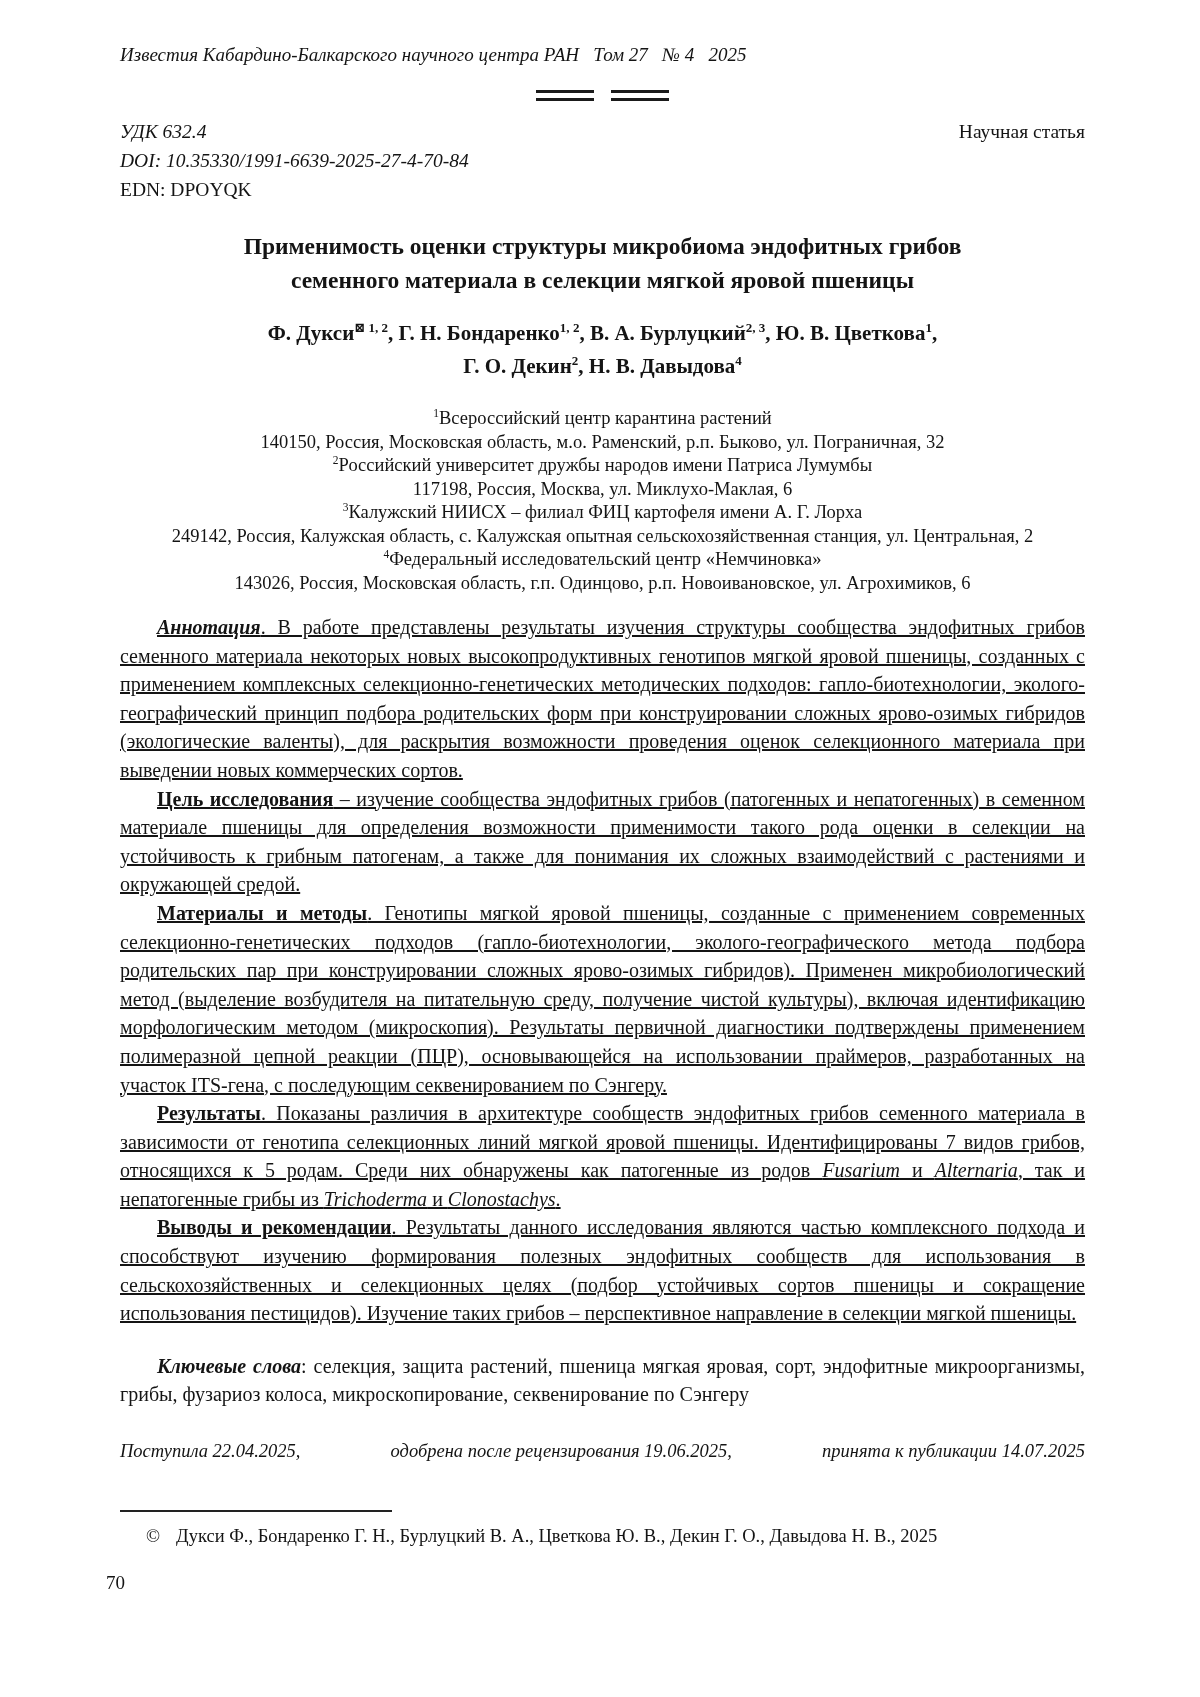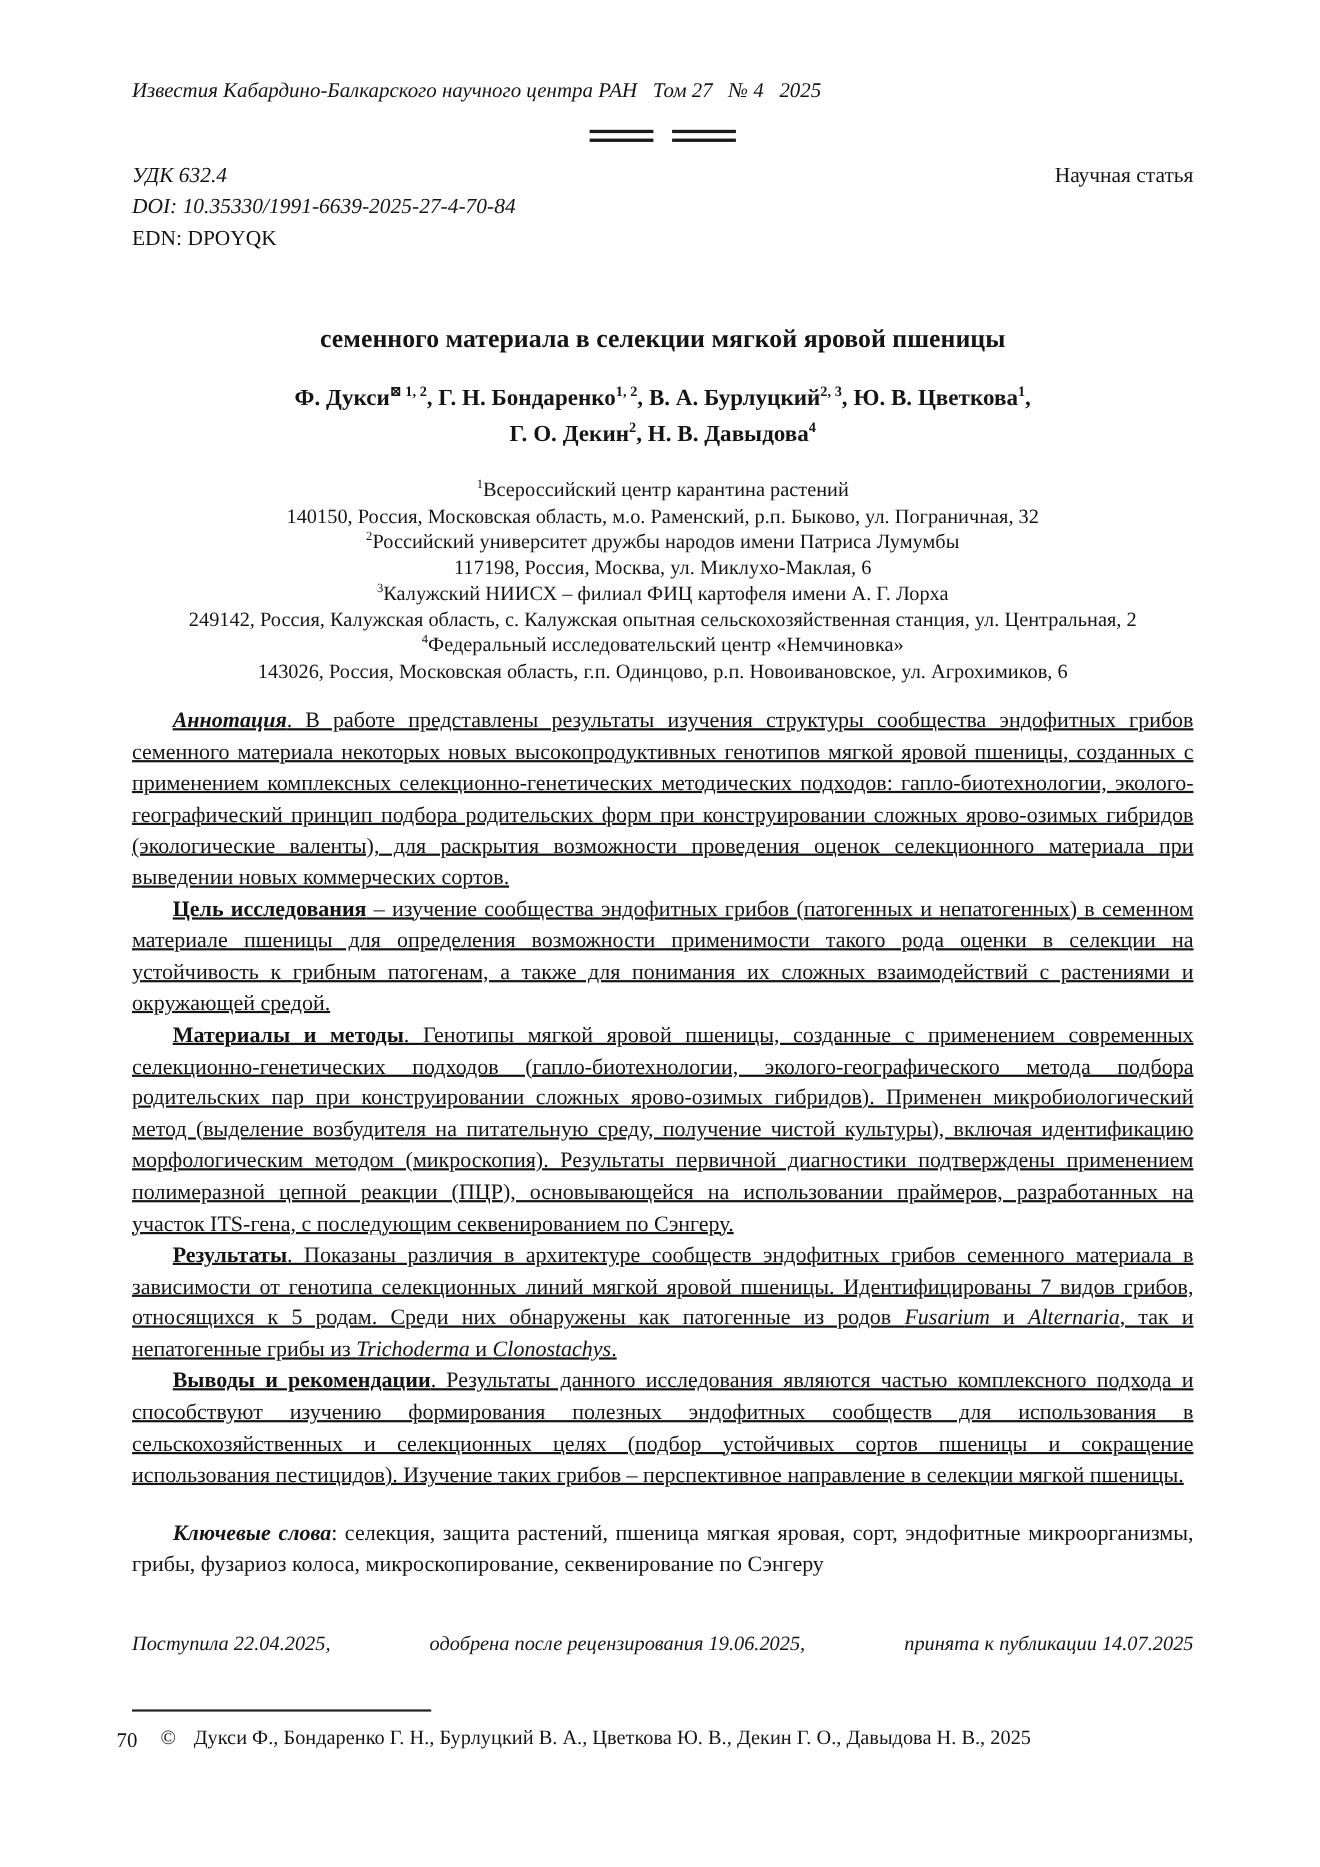--- a/index.html
+++ b/index.html
@@ -5,21 +5,21 @@
   * { margin:0; padding:0; box-sizing:border-box; }
   html,body { background:#ffffff; }
   .page {
     position:relative;
     width:1200px; height:1697px;
     background:#ffffff;
     color:#141414;
     font-family:"Liberation Serif","DejaVu Serif","DejaVu Sans",serif;
     overflow:hidden;
   }
-  .content { padding:72px 115px 0 120px; }
+  .content { padding:44px 115px 0 120px; }
 
   .journal-line { font-style:italic; font-size:19px; white-space:pre; }
 
   .banner { display:flex; align-items:center; justify-content:center; gap:17px; margin-top:24px; }
   .dbl-rule { width:58px; height:11px; border-top:3px solid #1a1a1a; border-bottom:3px solid #1a1a1a; flex:0 0 auto; }
   .banner-text { font-size:21px; white-space:nowrap; letter-spacing:-0.2px; }
 
   .meta-row { display:flex; justify-content:space-between; margin-top:20px; font-size:19.5px; }
   .udc { font-style:italic; }
   .doi { font-style:italic; font-size:19.5px; margin-top:7px; }
@@ -31,21 +31,21 @@
 
   .affiliations { text-align:center; font-size:18.5px; line-height:23.5px; margin-top:24px; }
 
   .abstract { margin-top:18px;text-decoration:underline; }
   .para { text-align:justify; text-indent:37px; font-size:20px; line-height:28.6px; }
   .b { font-weight:bold; }
   .i { font-style:italic; }
 
   .keywords { margin-top:24px; }
 
-  .dates { display:flex; justify-content:space-between; font-style:italic; font-size:18.5px; margin-top:48px; }
+  .dates { display:flex; justify-content:space-between; font-style:italic; font-size:18.5px; margin-top:32px; }
 
   .footnote-rule { width:272px; border-top:2.5px solid #222222; margin-top:48px; }
   .copyright { margin-top:14px; margin-left:26px; font-size:18.5px; }
   .copyright .sym { display:inline-block; margin-right:16px; }
 
   .page-number { position:absolute; left:106px; top:1572px; font-size:19px; }
 </style>
 </head>
 <body>
 
@@ -60,21 +60,21 @@
     </div>
 
     <div class="meta-row">
       <span class="udc">УДК 632.4</span>
       <span class="article-type">Научная статья</span>
     </div>
     <div class="doi">DOI: 10.35330/1991-6639-2025-27-4-70-84</div>
     <div class="edn">EDN: DPOYQK</div>
 
     <h1 class="title">
-      <br>
+      <span>Применимость оценки структуры микробиома эндофитных грибов</span><br>
       <span>семенного материала в селекции мягкой яровой пшеницы</span>
     </h1>
 
     <div class="authors" id="authors">
         <div><span>Ф. Дукси</span><sup>⊠ </sup><sup>1, 2</sup><span>, </span><span>Г. Н. Бондаренко</span><sup>1, 2</sup><span>, </span><span>В. А. Бурлуцкий</span><sup>2, 3</sup><span>, </span><span>Ю. В. Цветкова</span><sup>1</sup><span>, </span></div>
         <div><span>Г. О. Декин</span><sup>2</sup><span>, </span><span>Н. В. Давыдова</span><sup>4</sup></div>
       </div>
 
     <div class="affiliations" id="affiliations">
         <div><sup>1</sup><span>Всероссийский центр карантина растений</span></div>

